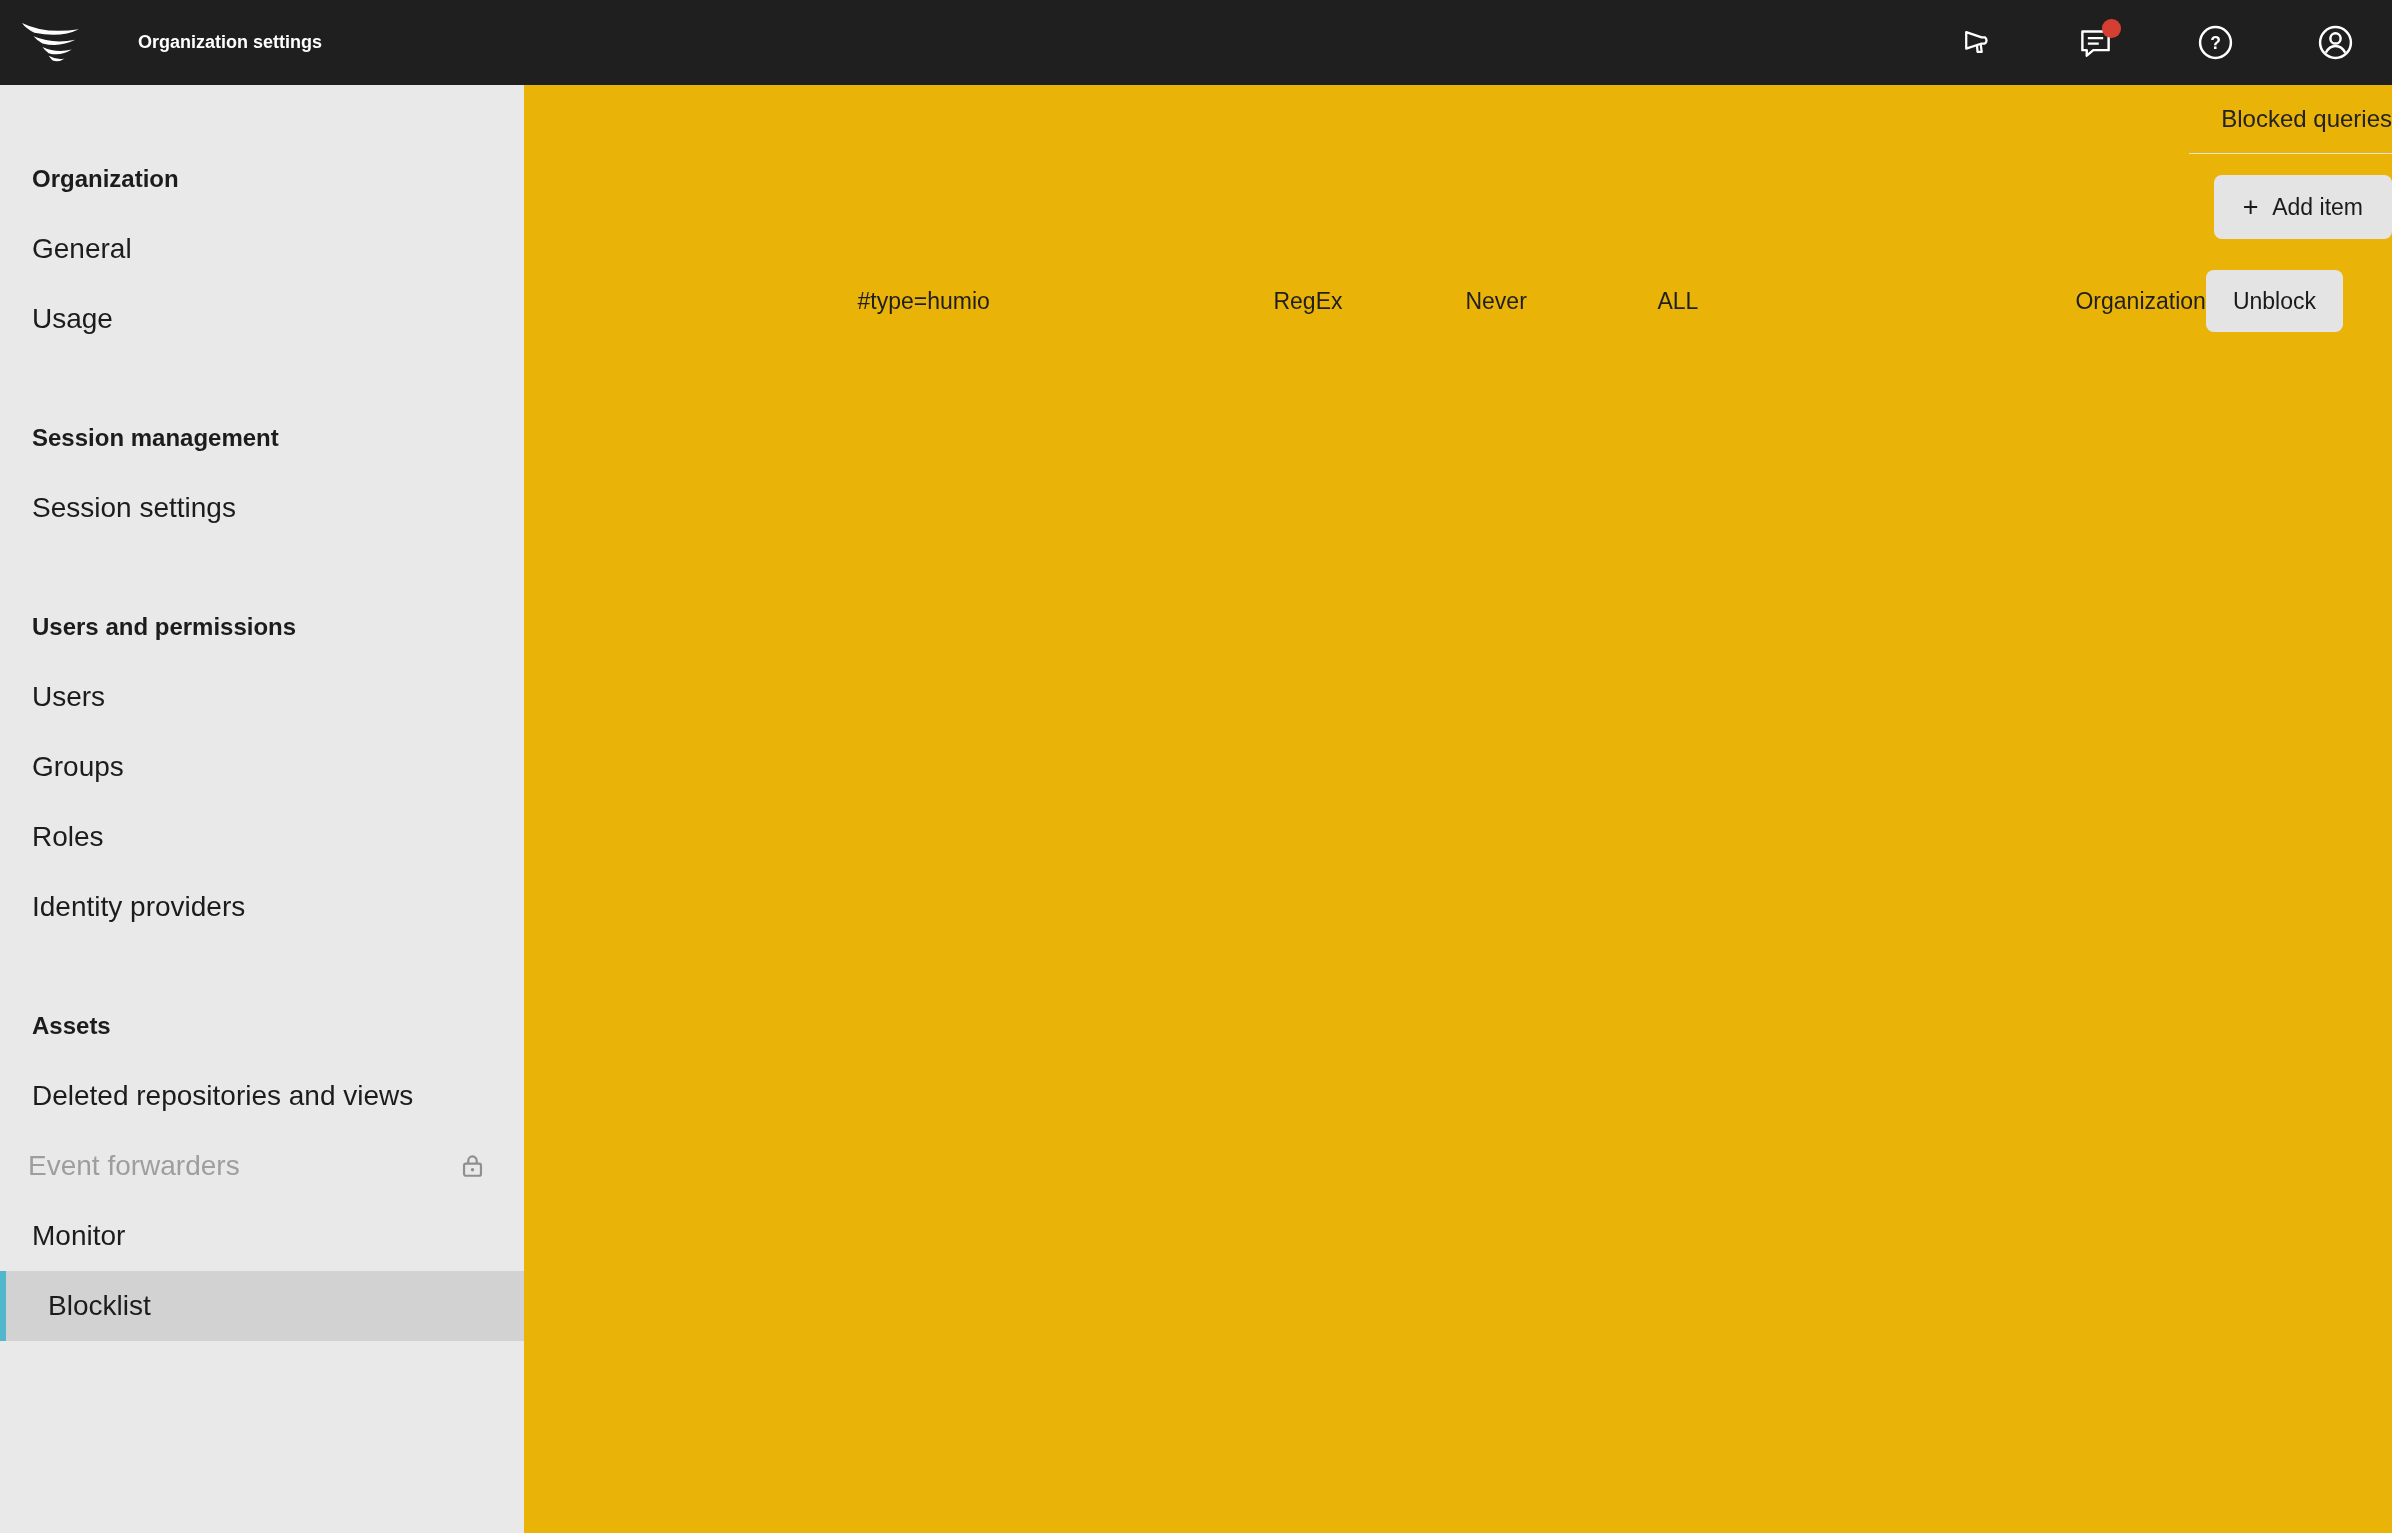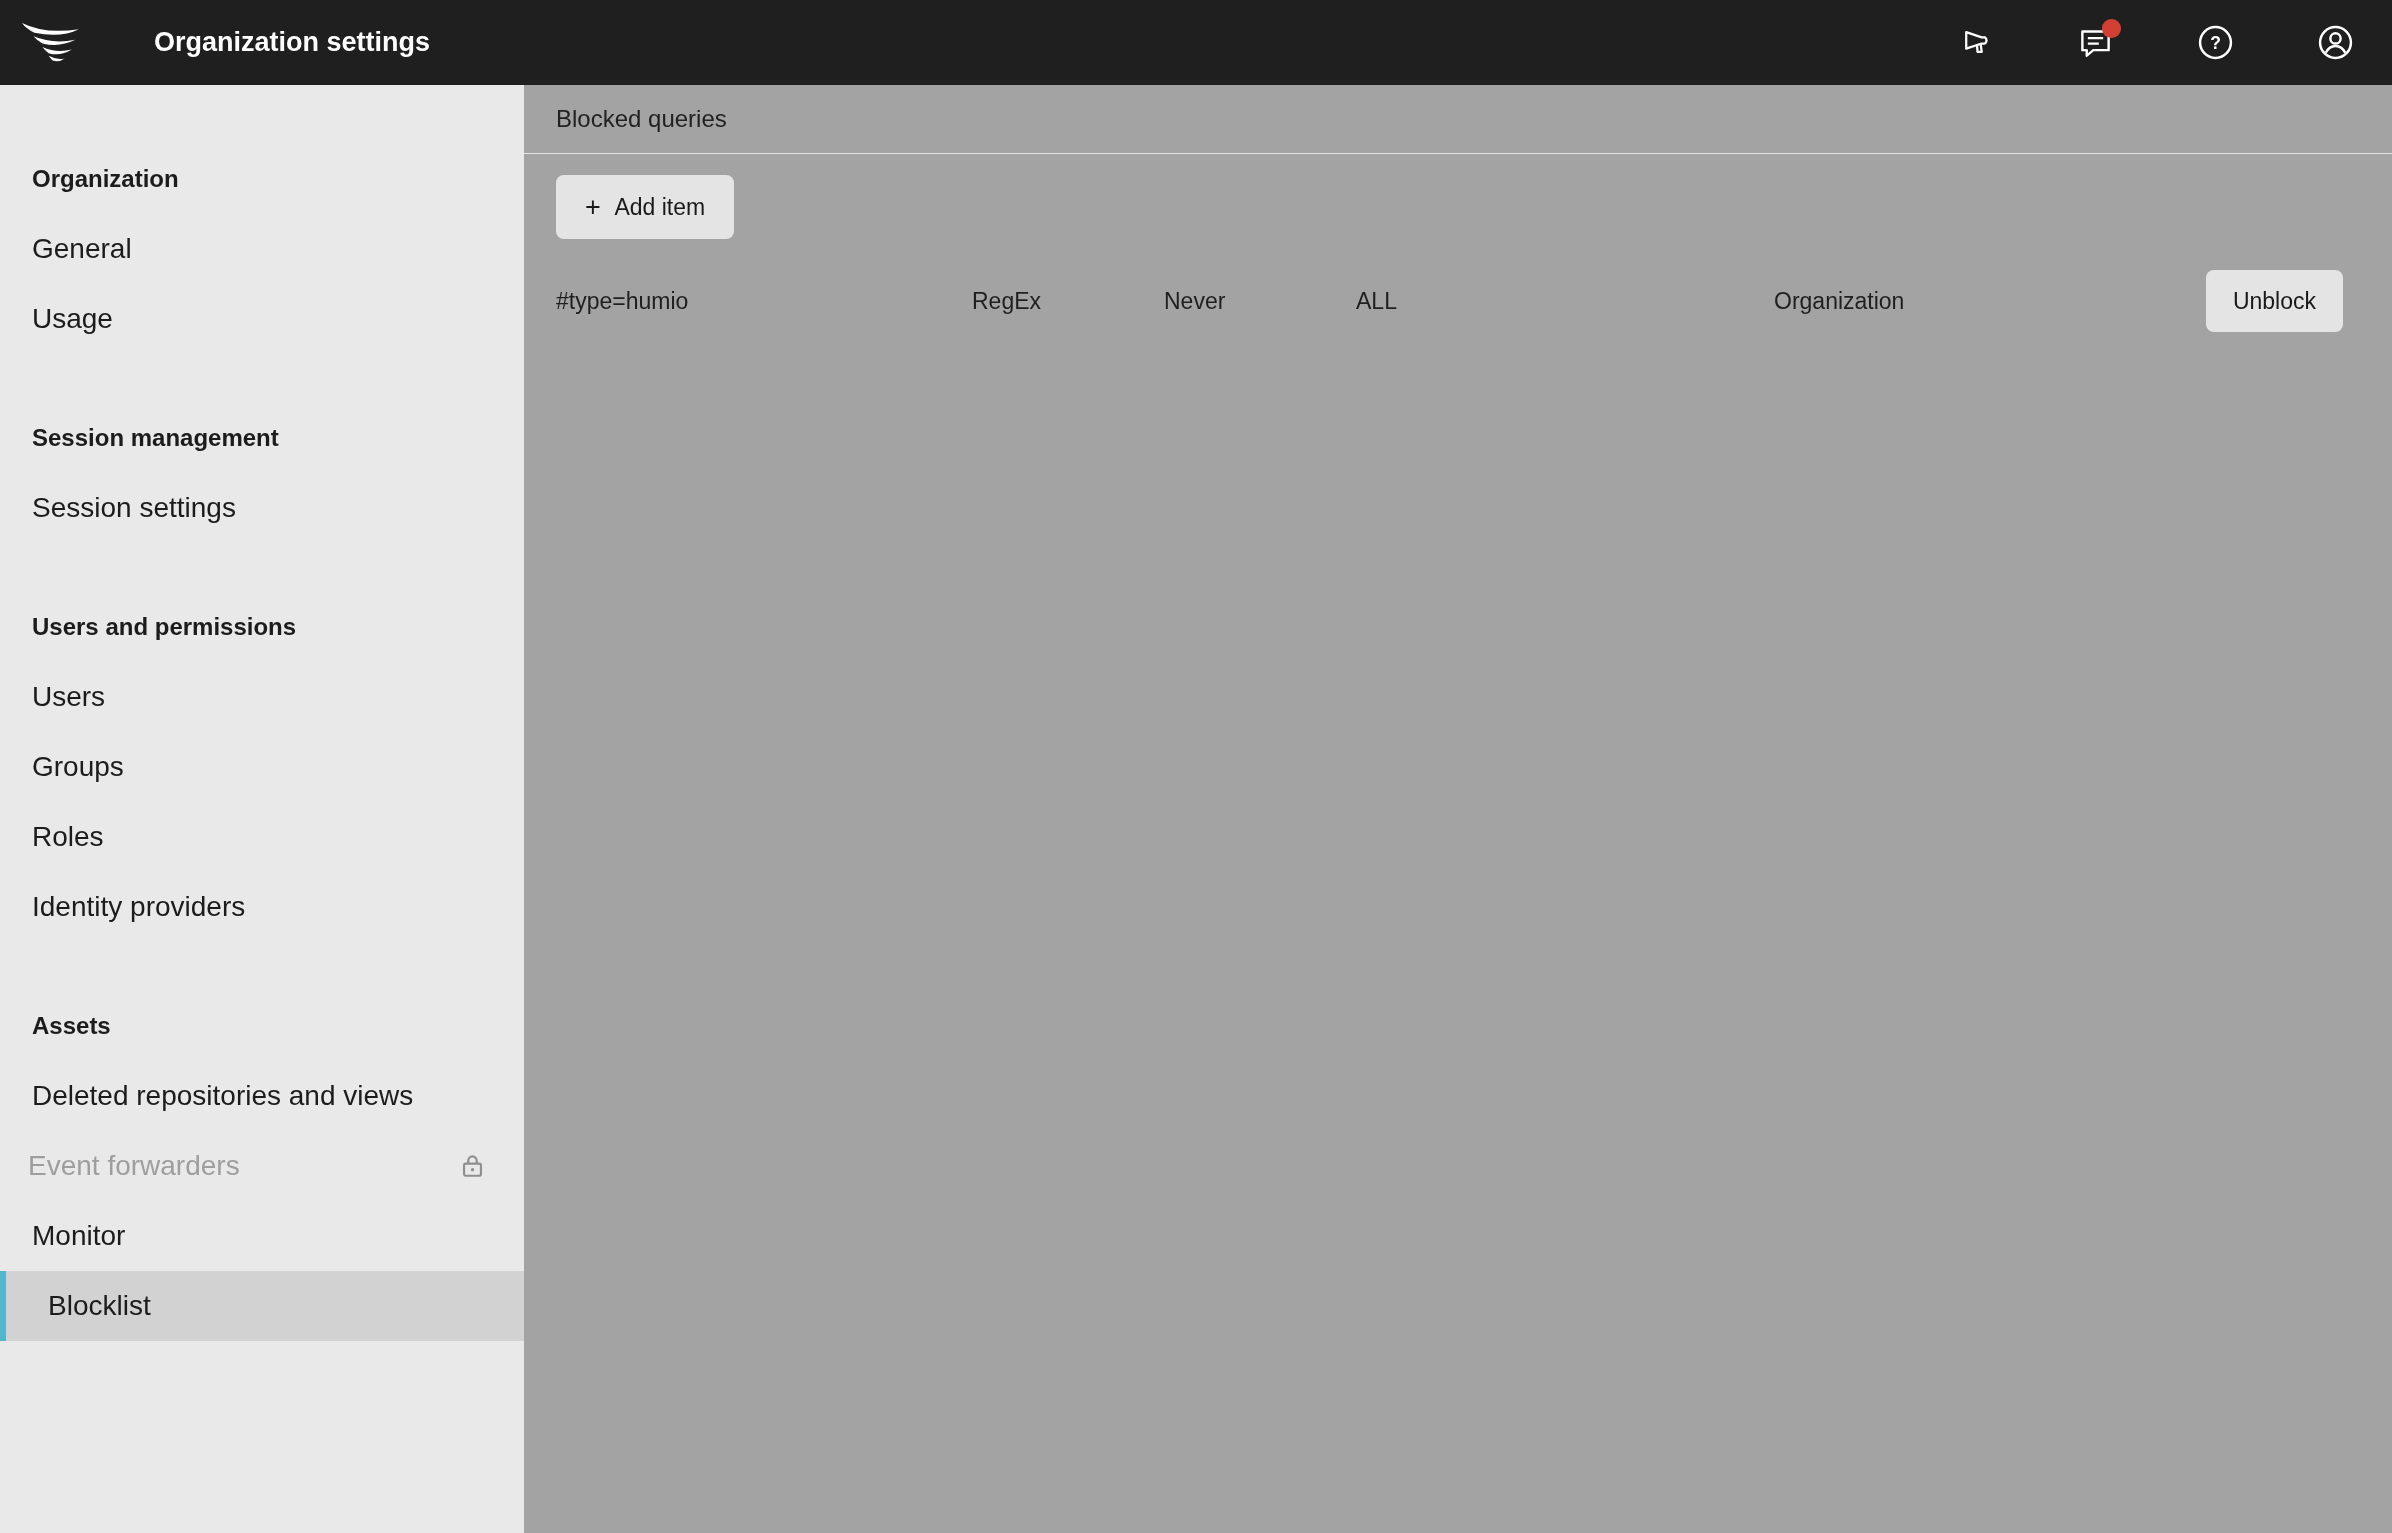--- a/index.html
+++ b/index.html
@@ -3,21 +3,21 @@
 <meta charset="utf-8">
 <style>
   * { margin:0; padding:0; box-sizing:border-box; }
   html,body { width:2393px; height:1533px; overflow:hidden; background:#fff;
     font-family:"Liberation Sans", sans-serif; color:#1f1f1f; }
 
   
   .topbar { position:absolute; top:0; left:0; width:2393px; height:85px;
     background:#1f1f1f; display:flex; align-items:center; }
   .logo { width:107px; display:flex; justify-content:center; align-items:center; cursor:pointer; }
-  .topbar-title { color:#fff; font-size:27px; font-weight:700; margin-left:47px; }
+  .topbar-title { color:#fff; font-size:18px; font-weight:700; margin-left:31px; }
   .topbar-icons { margin-left:auto; display:flex; align-items:center; gap:83px; margin-right:39px; }
   .tb-icon { position:relative; width:37px; height:37px; background:none; border:none;
     cursor:pointer; display:flex; align-items:center; justify-content:center; }
   .notif-dot { position:absolute; top:-4.9px; right:-6.8px; width:18.4px; height:18.4px;
     border-radius:50%; background:var(--notif,#d43f33); }
 
   
   .layout { position:absolute; top:85px; left:0; right:0; bottom:0; display:flex; }
 
   
@@ -25,21 +25,21 @@
   .side-heading { height:70px; margin-top:49px; display:flex; align-items:center;
     padding-left:32px; font-size:24px; font-weight:700; color:#1c1c1c; }
   .side-item { height:70px; display:flex; align-items:center; padding-left:32px;
     padding-right:37px; font-size:28px; color:#1c1c1c; cursor:pointer; }
   .side-item.locked { color:#9e9e9e; cursor:default;padding-left:28px; }
   .side-item.locked .lock { margin-left:auto; }
   .side-item.selected { background:#d2d2d2; border-left:6.8px solid var(--accent,#53b7cc);
     padding-left:42px; }
 
   
-  .main { flex:1; background:#a3a3a3; display:flex; flex-direction:column; }
+  .main { flex:1; background:#eab308; display:flex; flex-direction:column;align-items:flex-end; }
   .main-header { height:69px; display:flex; align-items:center; padding-left:32px;
     border-bottom:1px solid #e4e4e4; }
   .main-header h1 { font-size:24px; font-weight:400; color:#222; }
   .toolbar { padding:21.3px 0 19.4px 32px; }
   .add-btn { display:inline-flex; align-items:center; gap:13.6px; height:64px; padding:0 29px;
     background:#e4e4e4; border:none; border-radius:7.8px; font-family:inherit;
     font-size:23px; color:#1a1a1a; cursor:pointer; }
   .add-btn .plus { font-size:27px; line-height:1; }
 
   .t-row { display:grid; grid-template-columns:416px 192px 192px 418px 1fr auto;

